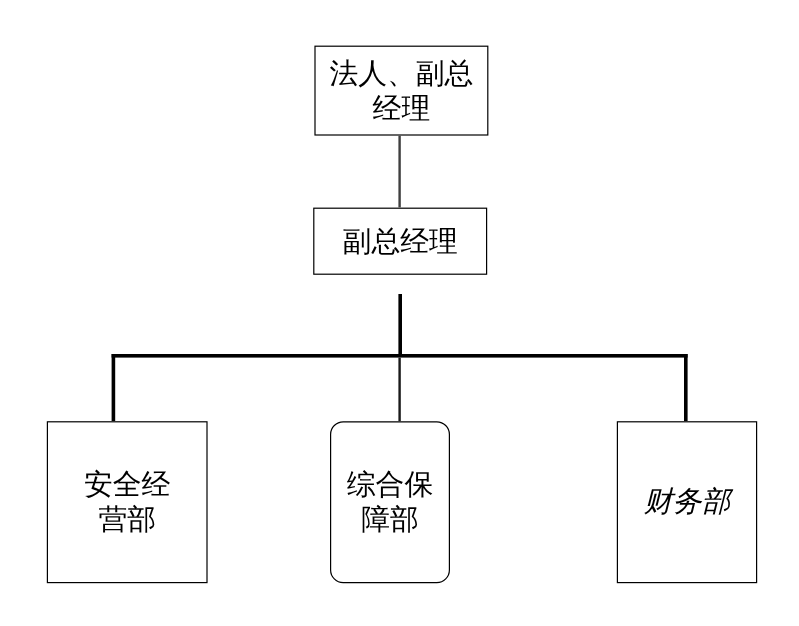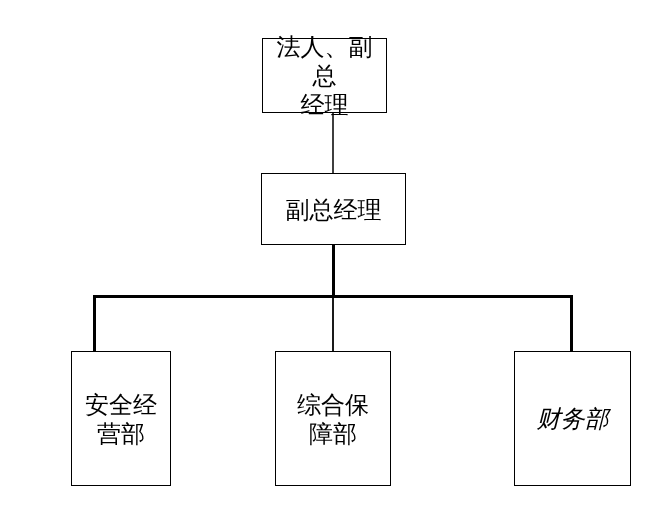--- a/index.html
+++ b/index.html
@@ -21,24 +21,24 @@
     display: flex;
     align-items: center;
     justify-content: center;
     text-align: center;
     white-space: pre-line;
     font-size: 24px;
     line-height: 29px;
     color: #000000;
     padding: 0 8px;
   }
-  .node-root   { left: 262px; top: 38px;  width: 125px; height: 75px; }
-  .node-deputy { left: 261px; top: 173px; width: 145px; height: 72px; }
-  .node-dept1  { left: 39px;  top: 351px; width: 100px; height: 135px; margin-left: 32px; }
-  .node-dept2  { left: 275px; top: 351px; width: 116px; height: 135px; }
+  .node-root   { left: 262px; top: 38px;  width: 145px; height: 75px; }
+  .node-deputy { left: 261px; top: 173px; width: 145px; height: 56px; }
+  .node-dept1  { left: 39px;  top: 351px; width: 134px; height: 135px; }
+  .node-dept2  { left: 275px; top: 351px; width: 100px; height: 135px; border-radius: 11px; }
   .node-dept3  { left: 514px; top: 351px; width: 117px; height: 135px; font-style: italic; }
 
   .edge { position: absolute; background: #000000; }
   .edge-root-deputy  { left: 332px; top: 113px; width: 2px; height: 60px; background: #3f3f3f; }
   .edge-deputy-stub  { left: 332px; top: 245px; width: 3px; height: 51px; }
   .edge-horizontal   { left: 93px;  top: 295px; width: 480px; height: 3px; }
   .edge-drop-left    { left: 93px;  top: 295px; width: 3px; height: 56px; }
   .edge-drop-center  { left: 332px; top: 298px; width: 2px; height: 53px; background: #1a1a1a; }
   .edge-drop-right   { left: 570px; top: 295px; width: 3px; height: 56px; }
 </style>

